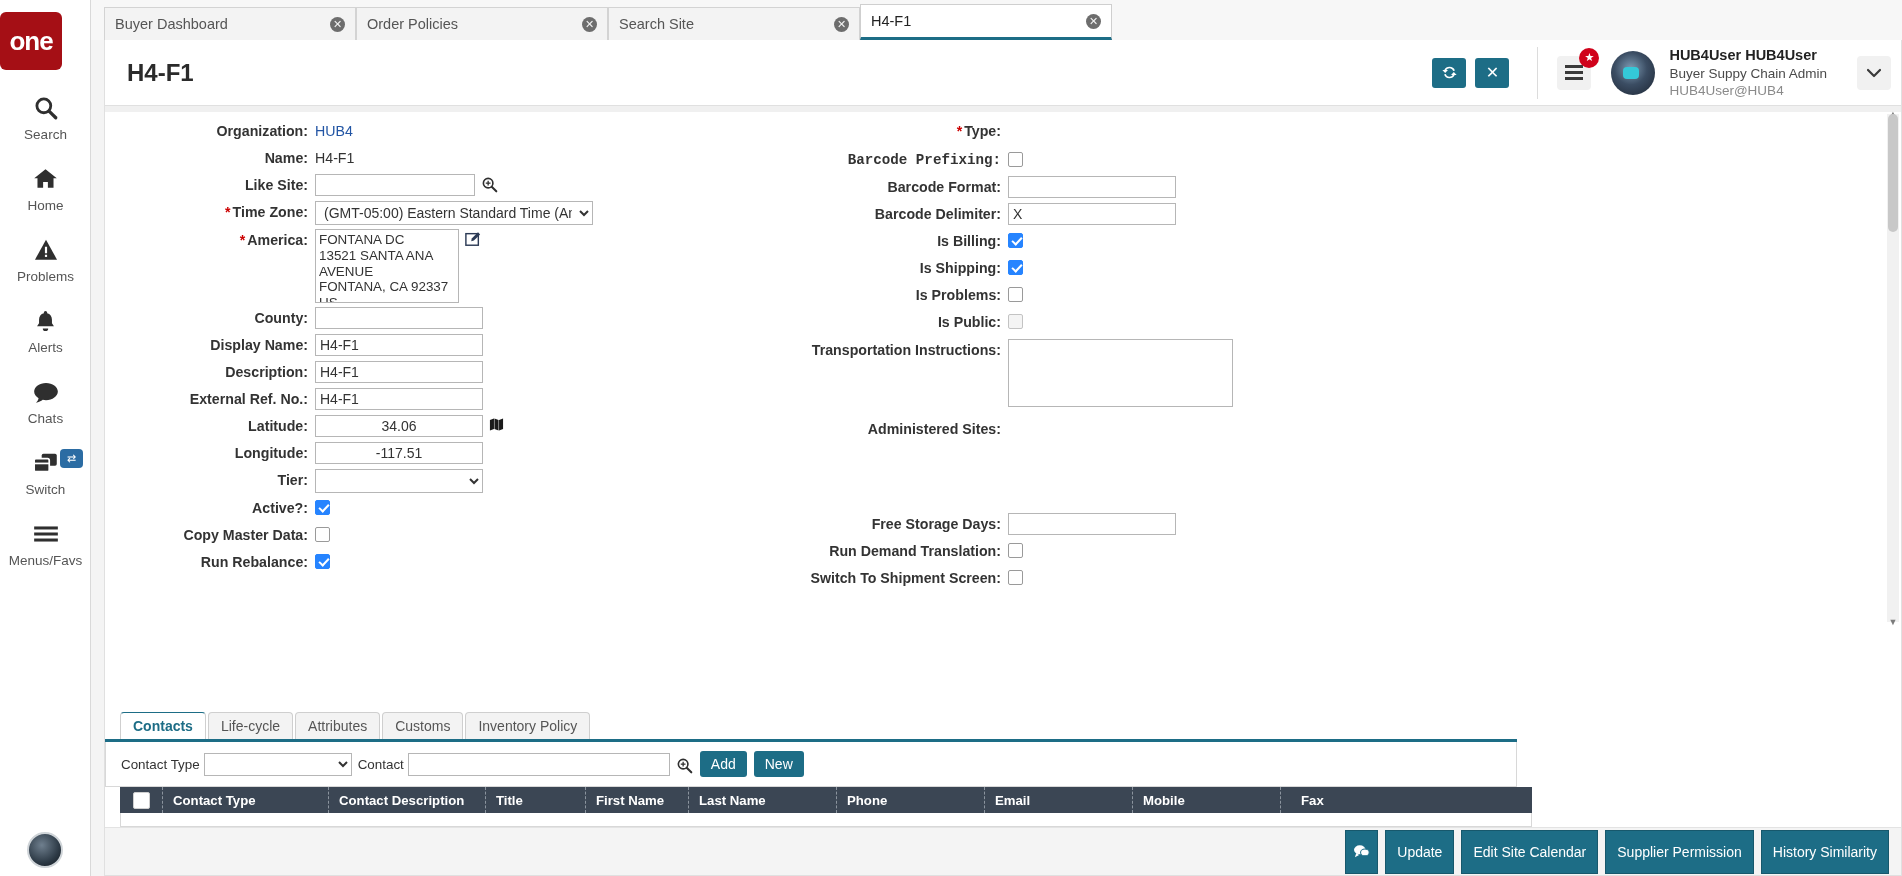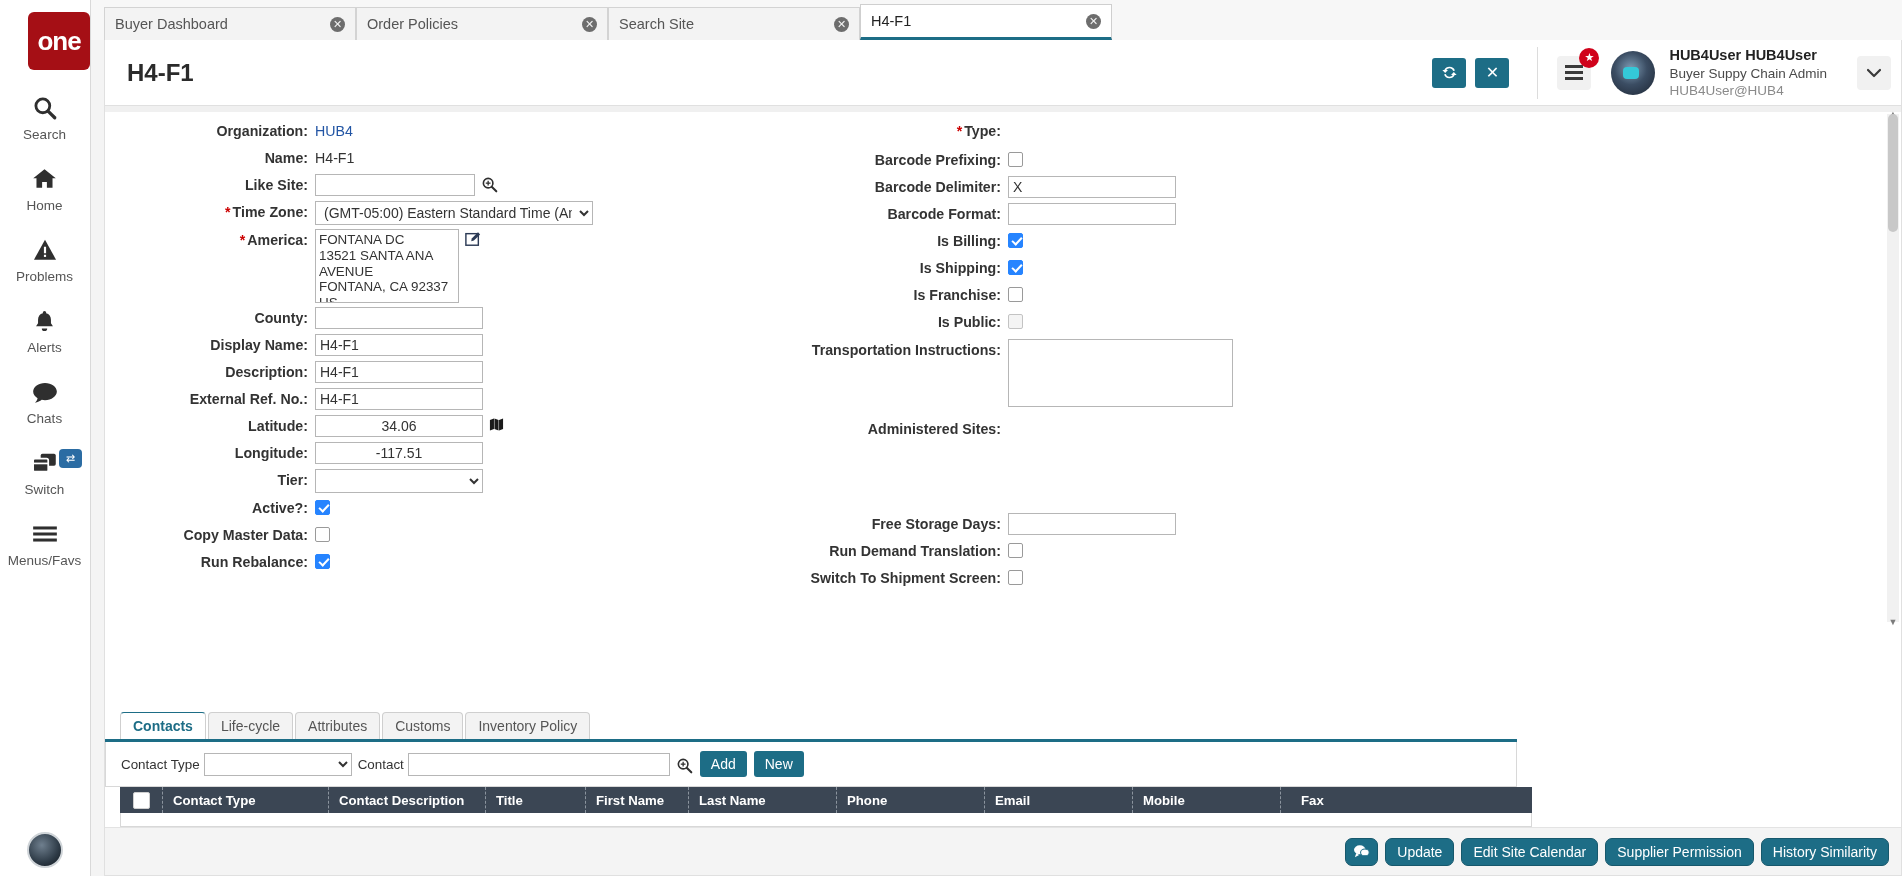--- a/index.html
+++ b/index.html
@@ -11,21 +11,21 @@
     background: #ffffff;
     color: #333;
   }
   .app { display: flex; width: 1902px; height: 876px; }
 
   
   .rail {
     width: 91px; flex: 0 0 91px;
     background: #ffffff;
     border-right: 1px solid #d9d9d9;
-    display: flex; flex-direction: column; align-items: flex-end;
+    display: flex; flex-direction: column; align-items: flex-start;
     padding-top: 12px;
     position: relative;
   }
   .logo {
     width: 62px; height: 58px; background: #a50f15;
     border-radius: 6px; display: flex; align-items: center; justify-content: center;
     margin-bottom: 22px;
   }
   .logo-text { color: #fff; font-size: 26px; font-weight: 700; letter-spacing: -1px; line-height: 1; font-family: "Liberation Sans", sans-serif; }
   .rail-item {
@@ -163,21 +163,21 @@
     width: 1412px; margin-left: 15px; }
   .thead .cell { font-size: 13.2px; font-weight: 700; padding-left: 10px; border-left: 1px dashed #8b949e; height: 26px; display: flex; align-items: center; }
   .thead .cell:first-child { border-left: none; }
   .chkcell { width: 42px; flex: 0 0 42px; display: flex; align-items: center; justify-content: center; }
   .hdrchk { width: 17px; height: 17px; background: #fff; border: 1px solid #cfcfcf; border-radius: 2px; }
   .grid-body { width: 1412px; margin-left: 15px; height: 14px; border: 1px solid #d8d8d8; border-top: none; background: #fff; }
 
   
   .footer { height: 48px; background: #f4f4f4; display: flex; align-items: center; justify-content: flex-end;
     padding-right: 12px; border-top: 1px solid #e3e3e3; }
-  .fbtn { background: #1d6d86; color: #fff; border: 1px solid #17586c; border-radius: 7px; height: 28px;
+  .fbtn { background: #1d6d86; color: #fff; border: 1px solid #17586c; border-radius: 0; height: 44px;
     padding: 0 11px; font-size: 14px; cursor: pointer; margin-left: 7px; font-family: "Liberation Sans", sans-serif;
     display: flex; align-items: center; justify-content: center; }
   .fbtn.icon { width: 33px; padding: 0; font-size: 15px; }
   svg { display: block; }
 </style>
 </head>
 <body>
 
 <div class="app">
 
@@ -429,47 +429,47 @@
             </div>
 
           </div>
 
           <div class="colR">
 
             <div class="row">
               <div class="lab"><span class="req">*</span><span>Type:</span></div>
             </div>
 
-            <div class="row" style="margin-top:6px;">
+            <div class="row" style="margin-top:6px;font-family:Liberation Mono, monospace;">
               <div class="lab">Barcode Prefixing:</div>
               <span class="cb"></span>
             </div>
 
             <div class="row">
+              <div class="lab">Barcode Format:</div>
+              <input type="text" class="inp-md" value="" style="">
+            </div>
+
+            <div class="row">
               <div class="lab">Barcode Delimiter:</div>
               <input type="text" class="inp-md" value="X" style="">
             </div>
 
             <div class="row">
-              <div class="lab">Barcode Format:</div>
-              <input type="text" class="inp-md" value="" style="">
-            </div>
-
-            <div class="row">
               <div class="lab">Is Billing:</div>
               <span class="cb on"></span>
             </div>
 
             <div class="row">
               <div class="lab">Is Shipping:</div>
               <span class="cb on"></span>
             </div>
 
             <div class="row">
-              <div class="lab">Is Franchise:</div>
+              <div class="lab">Is Problems:</div>
               <span class="cb"></span>
             </div>
 
             <div class="row">
               <div class="lab">Is Public:</div>
               <span class="cb dis"></span>
             </div>
 
             <div class="row" style="margin-top:5px;">
               <div class="lab">Transportation Instructions:</div>

